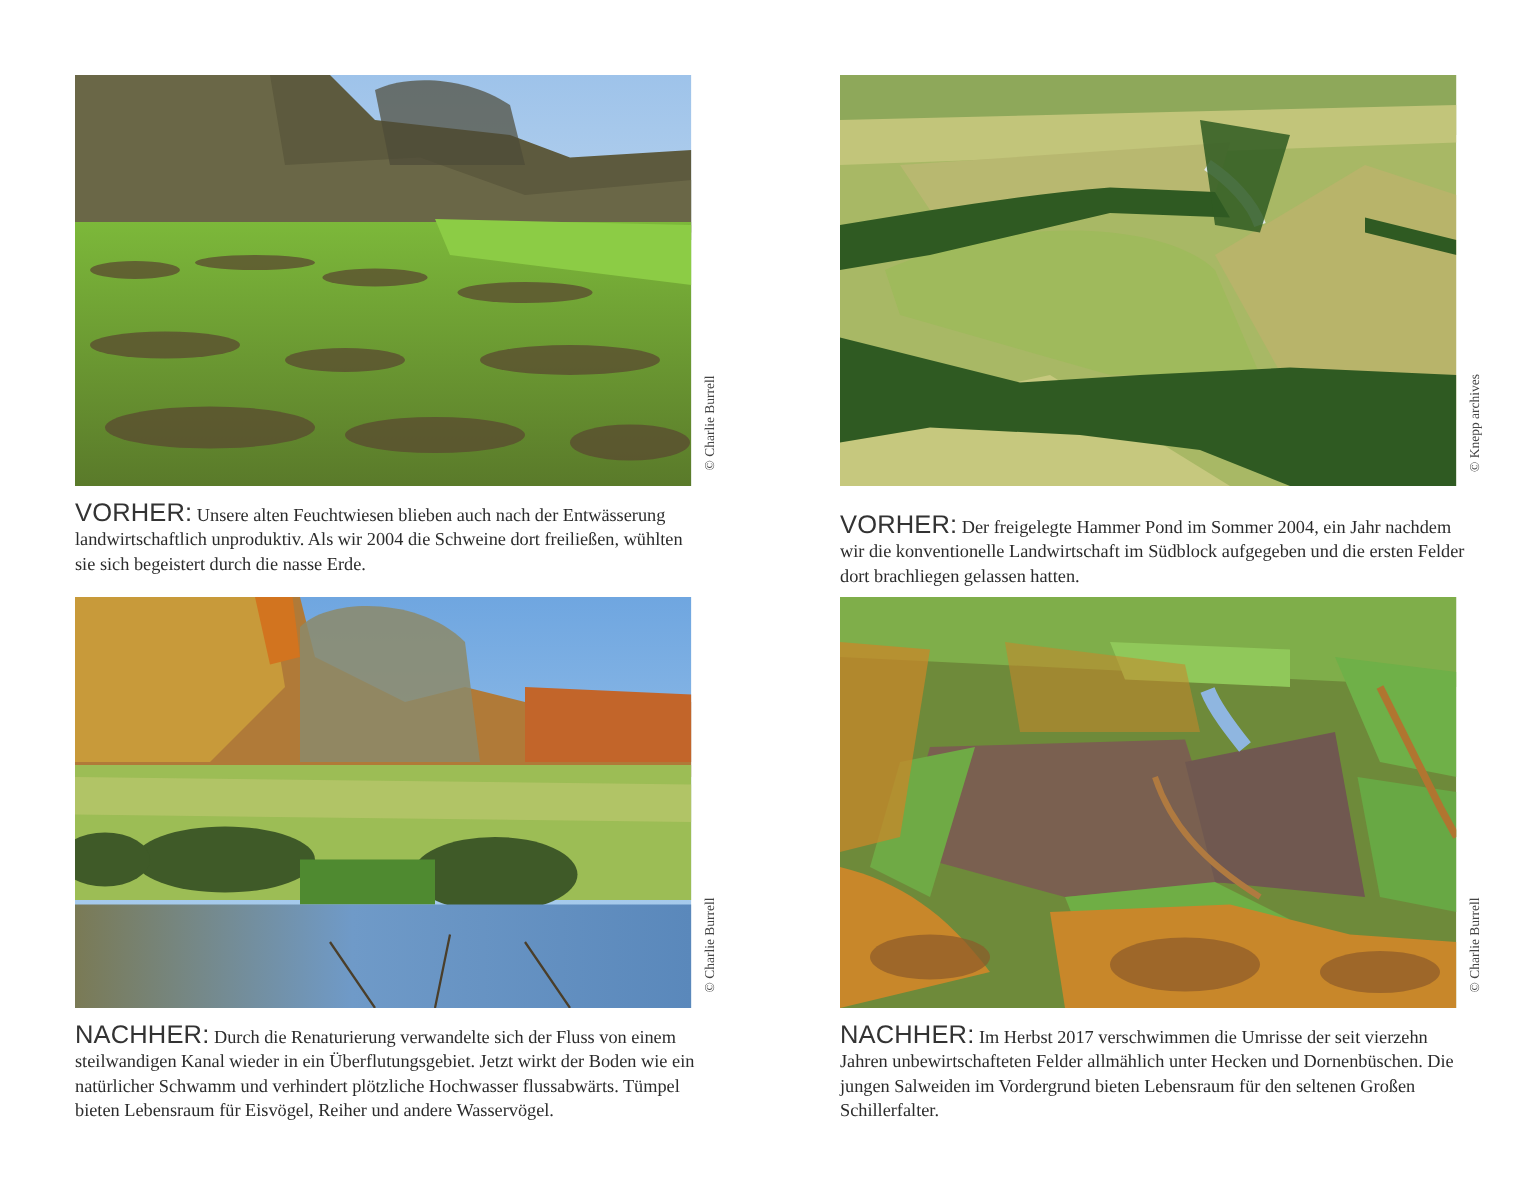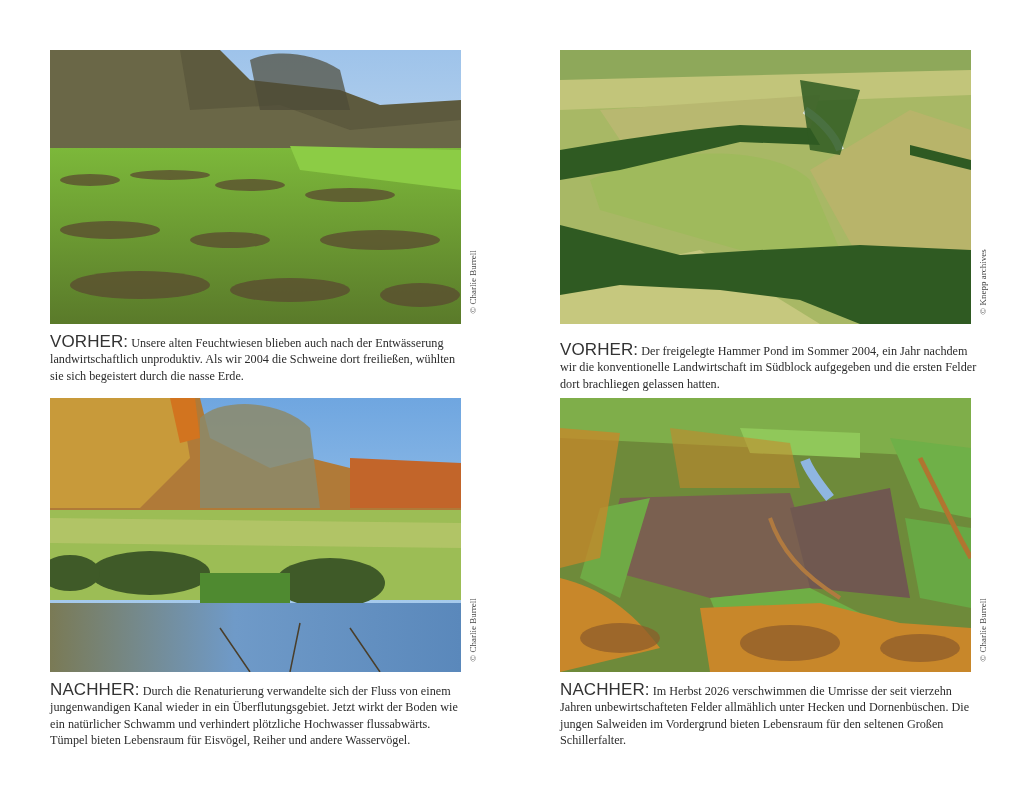--- a/index.html
+++ b/index.html
@@ -115,21 +115,21 @@
       </g>
       <rect x="150" y="175" width="90" height="30" fill="#4f8a30"></rect>
       <rect x="0" y="205" width="411" height="69" fill="url(#water3)"></rect>
       <path d="M170 230 L200 274 M250 225 L240 274 M300 230 L330 274" stroke="#4a3e2a" stroke-width="1.5"></path>
     </svg>
   </div>
   <div class="credit" style="left:416px; top:192px;">
     <span>© Charlie Burrell</span>
   </div>
   <div class="caption" style="left:0; top:284px;">
-    <span class="lead">NACHHER:</span><span> Durch die Renaturierung verwandelte sich der Fluss von einem jungen­wandigen Kanal wieder in ein Überflutungsgebiet. Jetzt wirkt der Boden wie ein natürlicher Schwamm und verhindert plötzliche Hochwasser flussabwärts. Tümpel bieten Lebensraum für Eisvögel, Reiher und andere Wasservögel.</span>
+    <span class="lead">NACHHER:</span><span> Durch die Renaturierung verwandelte sich der Fluss von einem steil­wandigen Kanal wieder in ein Überflutungsgebiet. Jetzt wirkt der Boden wie ein natürlicher Schwamm und verhindert plötzliche Hochwasser flussabwärts. Tümpel bieten Lebensraum für Eisvögel, Reiher und andere Wasservögel.</span>
   </div>
 </div>
 
 <div class="panel" style="left:560px; top:398px;">
   <div class="photo" style="left:0; top:0;">
     <svg viewBox="0 0 411 274" preserveAspectRatio="none">
       <rect width="411" height="274" fill="#6e8a3a"></rect>
       <path d="M0 0 H411 V60 L0 40Z" fill="#7fae4a"></path>
       <path d="M180 30 L300 35 L300 60 L190 55Z" fill="#90c85a"></path>
       <path d="M330 40 L411 50 V120 L360 110Z" fill="#6fb048"></path>
@@ -151,15 +151,15 @@
         <ellipse cx="360" cy="250" rx="40" ry="14"></ellipse>
       </g>
       <path d="M360 60 L400 140 L411 160" stroke="#b07530" stroke-width="5" fill="none"></path>
       <path d="M210 120 C220 150 240 175 280 200" stroke="#b07a40" stroke-width="4" fill="none"></path>
     </svg>
   </div>
   <div class="credit" style="left:416px; top:192px;">
     <span>© Charlie Burrell</span>
   </div>
   <div class="caption" style="left:0; top:284px;">
-    <span class="lead">NACHHER:</span><span> Im Herbst 2026 verschwimmen die Umrisse der seit vierzehn Jahren unbewirtschafteten Felder allmählich unter Hecken und Dornenbüschen. Die jungen Salweiden im Vordergrund bieten Lebensraum für den seltenen Großen Schillerfalter.</span>
+    <span class="lead">NACHHER:</span><span> Im Herbst 2017 verschwimmen die Umrisse der seit vierzehn Jahren unbewirtschafteten Felder allmählich unter Hecken und Dornenbüschen. Die jungen Salweiden im Vordergrund bieten Lebensraum für den seltenen Großen Schillerfalter.</span>
   </div>
 </div>
 
 </body></html>

